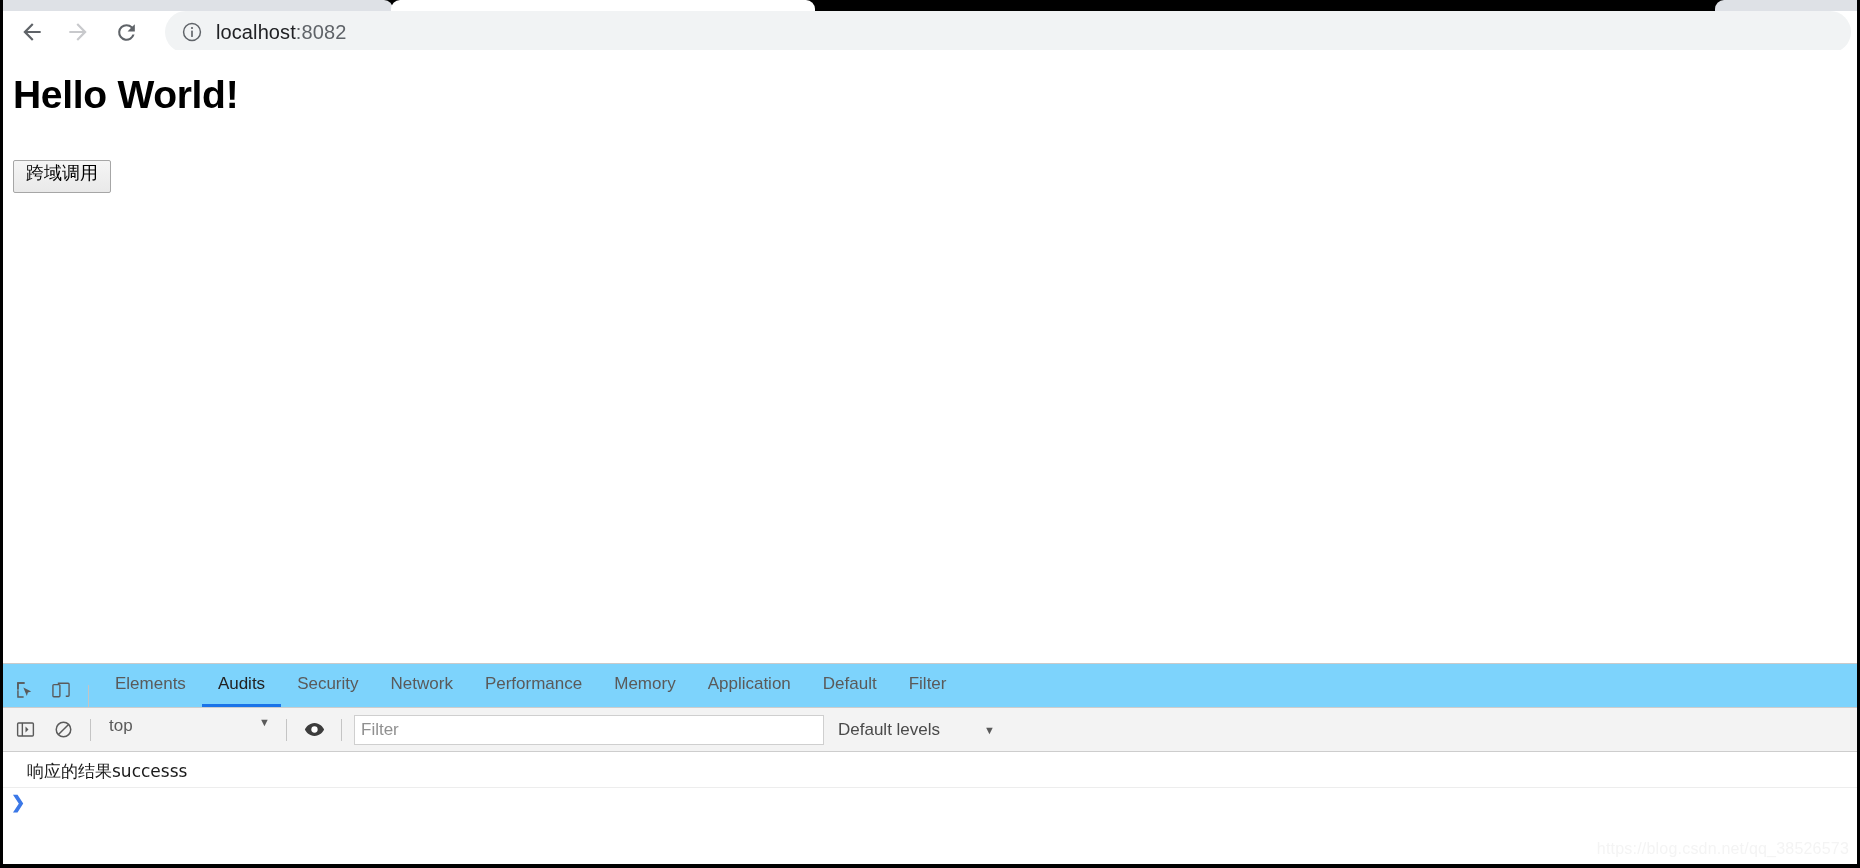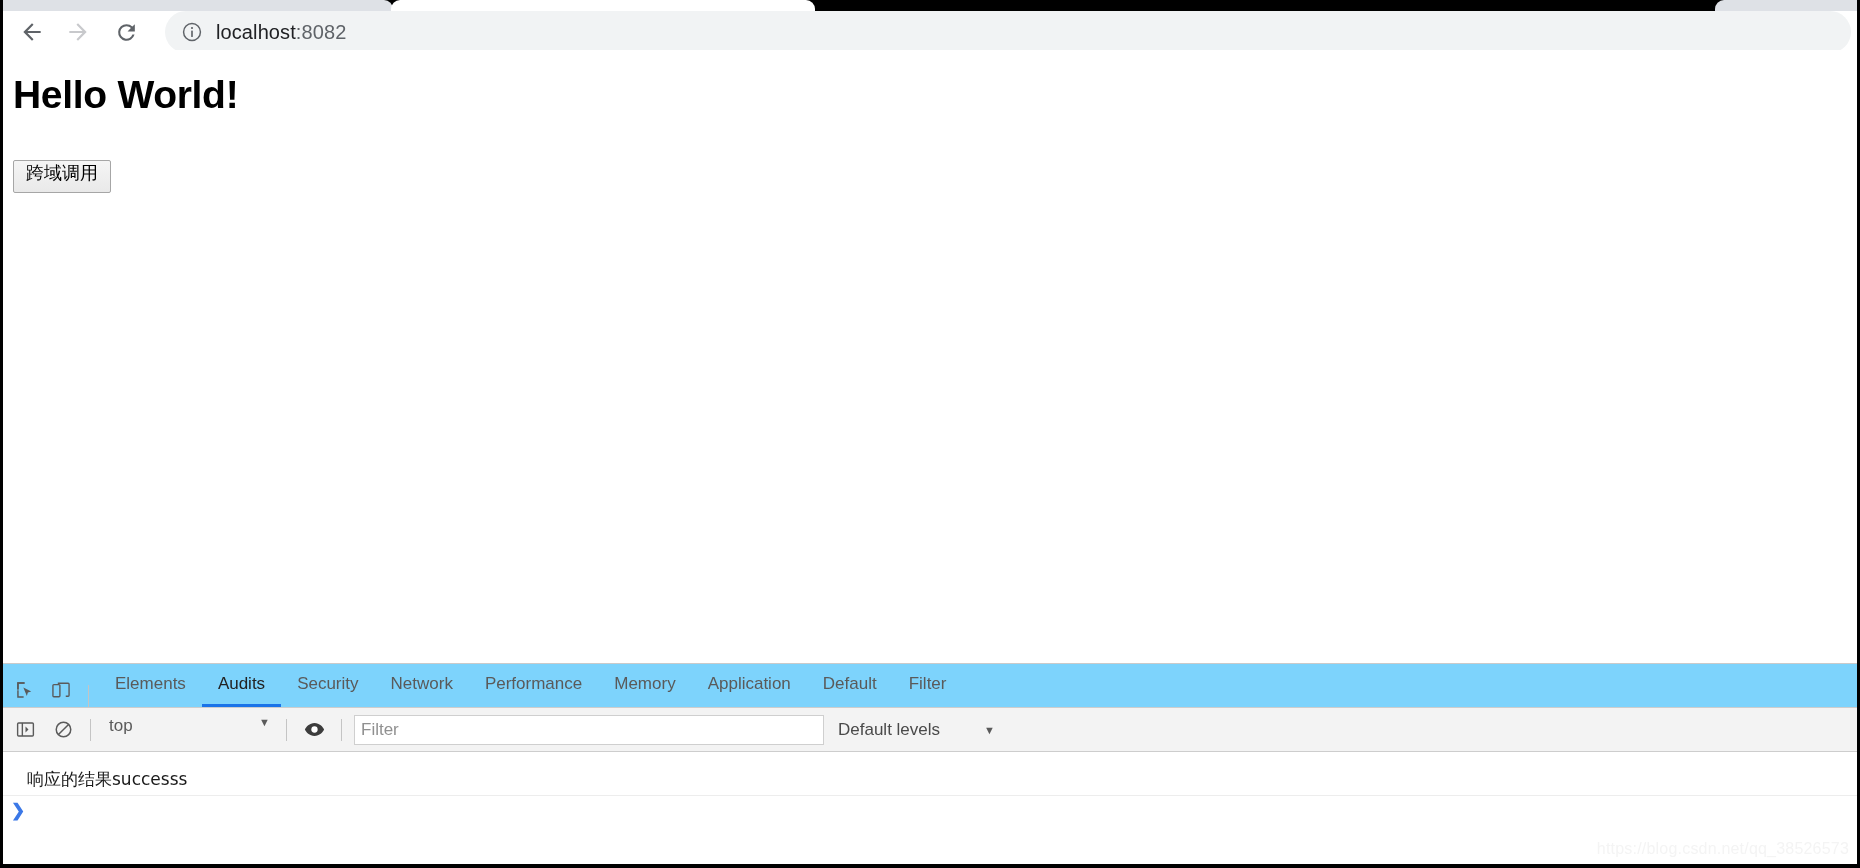--- a/index.html
+++ b/index.html
@@ -240,21 +240,21 @@
     left: 0; right: 0;
     top: 89px;
     bottom: 0;
     background: #ffffff;
     overflow: hidden;
   }
   .console-message {
     min-height: 32px;
     display: flex;
     align-items: center;
-    padding: 15px 0 4px 24px;
+    padding: 7px 0 4px 24px;
     border-bottom: 1px solid #ededed;
     box-sizing: border-box;
     font-family: "DejaVu Sans", sans-serif;
     font-size: 17px;
     color: #1a1a1a;
   }
   #console-prompt-row {
     display: flex;
     align-items: flex-start;
     height: 34px;

